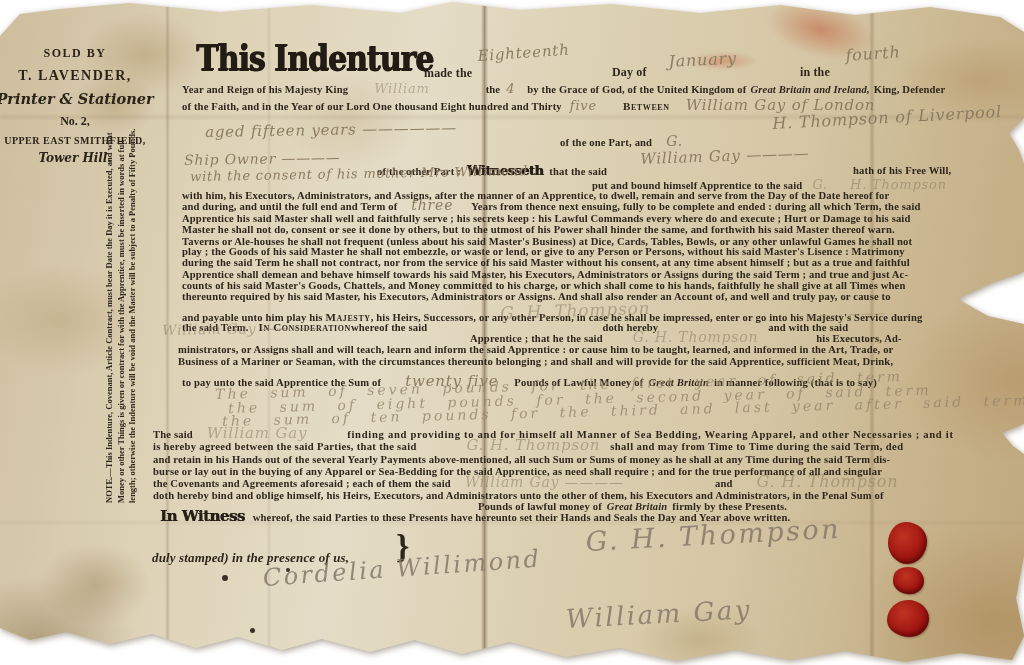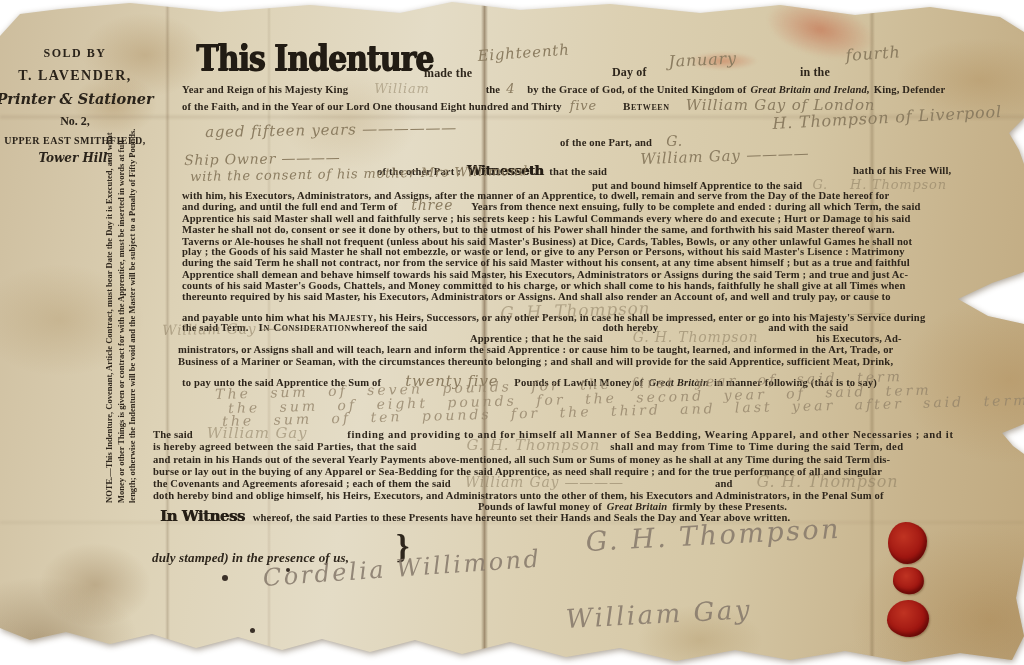--- a/index.html
+++ b/index.html
@@ -120,21 +120,21 @@
         <div class="tx" style="left: 182px; top: 186px;"><span class="p">with him, his Executors, Administrators, and Assigns, after the manner of an Apprentice, to dwell, remain and serve from the Day of the Date hereof for</span></div>
         <div class="tx" style="left: 182px; top: 197px;"><span class="p">and during, and until the full end and Term of</span><span class="hw" style="font-size: 14px; margin-left: 14px;">three</span><span class="p" style="margin-left: 18px;">Years from thence next ensuing, fully to be complete and ended : during all which Term, the said</span></div>
         <div class="tx" style="left: 182px; top: 209px;"><span class="p">Apprentice his said Master shall well and faithfully serve ; his secrets keep : his Lawful Commands every where do and execute ; Hurt or Damage to his said</span></div>
         <div class="tx" style="left: 182px; top: 220px;"><span class="p">Master he shall not do, consent or see it done by others, but to the utmost of his Power shall hinder the same, and forthwith his said Master thereof warn.</span></div>
         <div class="tx" style="left: 182px; top: 232px;"><span class="p">Taverns or Ale-houses he shall not frequent (unless about his said Master's Business) at Dice, Cards, Tables, Bowls, or any other unlawful Games he shall not</span></div>
         <div class="tx" style="left: 182px; top: 242px;"><span class="p">play ; the Goods of his said Master he shall not embezzle, or waste or lend, or give to any Person or Persons, without his said Master's Lisence : Matrimony</span></div>
         <div class="tx" style="left: 182px; top: 253px;"><span class="p">during the said Term he shall not contract, nor from the service of his said Master without his consent, at any time absent himself ; but as a true and faithful</span></div>
         <div class="tx" style="left: 182px; top: 265px;"><span class="p">Apprentice shall demean and behave himself towards his said Master, his Executors, Administrators or Assigns during the said Term ; and true and just Ac-</span></div>
         <div class="tx" style="left: 182px; top: 276px; text-align: center;"><span class="p">counts of his said Master's Goods, Chattels, and Money committed to his charge, or which shall come to his hands, faithfully he shall give at all Times when</span></div>
         <div class="tx" style="left: 182px; top: 287px;"><span class="p">thereunto required by his said Master, his Executors, Administrators or Assigns.  And shall also render an Account of, and well and truly pay, or cause to</span></div>
-        <div class="tx" style="left: 182px; top: 308px;"><span class="p">and payable unto him what his </span><span class="sc">Majesty</span><span class="p">, his Heirs, Successors, or any other Person, in case he shall be impressed, enter or go into his Majesty's Service during</span></div>
+        <div class="tx" style="left: 182px; top: 308px;"><span class="p">and payable unto him play his </span><span class="sc">Majesty</span><span class="p">, his Heirs, Successors, or any other Person, in case he shall be impressed, enter or go into his Majesty's Service during</span></div>
         <div class="tx" style="left: 182px; top: 318px;"><span class="p">the said Term.</span><span class="sc" style="margin-left: 10px;">In Consideration</span><span class="p" style="margin-left: 0;">whereof the said</span><span class="p" style="margin-left: 175px;">doth hereby</span><span class="p" style="margin-left: 110px;">and with the said</span></div>
         <div class="tx" style="left: 500px; top: 305px; transform: rotate(-2deg); transform-origin: left top;"><span class="hwf" style="font-size: 17px;">G. H. Thompson</span></div>
         <div class="tx" style="left: 792px; top: 307px; transform: rotate(-2deg); transform-origin: left top;"><span class="hwf" style="font-size: 12px;">———— ———</span></div>
         <div class="tx" style="left: 162px; top: 322px; transform: rotate(-1deg); transform-origin: left top;"><span class="hwf" style="font-size: 14px;">William Gay ————</span></div>
         <div class="tx" style="left: 470px; top: 329px;"><span class="p">Apprentice ; that he the said</span><span class="hwf" style="font-size: 14px; margin-left: 30px;">G. H. Thompson</span><span class="p" style="margin-left: 58px;">his Executors, Ad-</span></div>
         <div class="tx" style="left: 178px; top: 340px;"><span class="p">ministrators, or Assigns shall and will teach, learn and inform the said Apprentice : or cause him to be taught, learned, and informed in the Art, Trade, or</span></div>
         <div class="tx" style="left: 178px; top: 352px;"><span class="p">Business of a Mariner or Seaman, with the circumstances thereunto belonging ; and shall and will provide for the said Apprentice, sufficient Meat, Drink,</span></div>
         <div class="tx" style="left: 182px; top: 373px;"><span class="p">to pay unto the said Apprentice the Sum of</span><span class="hw" style="font-size: 15px; margin-left: 24px;">twenty five</span><span class="p" style="margin-left: 16px;">Pounds of Lawful Money of</span><span class="bi" style="margin-left: 5px;">Great Britain</span><span class="p" style="margin-left: 5px;">in manner following (that is to say)</span></div>
         <div class="tx" style="left: 215px; top: 386px; transform: rotate(-1.5deg); transform-origin: left top;"><span class="hww">The sum of seven pounds for the first year of said term</span></div>
         <div class="tx" style="left: 228px; top: 400px; transform: rotate(-1.5deg); transform-origin: left top;"><span class="hww">the sum of eight pounds for the second year of said term</span></div>

